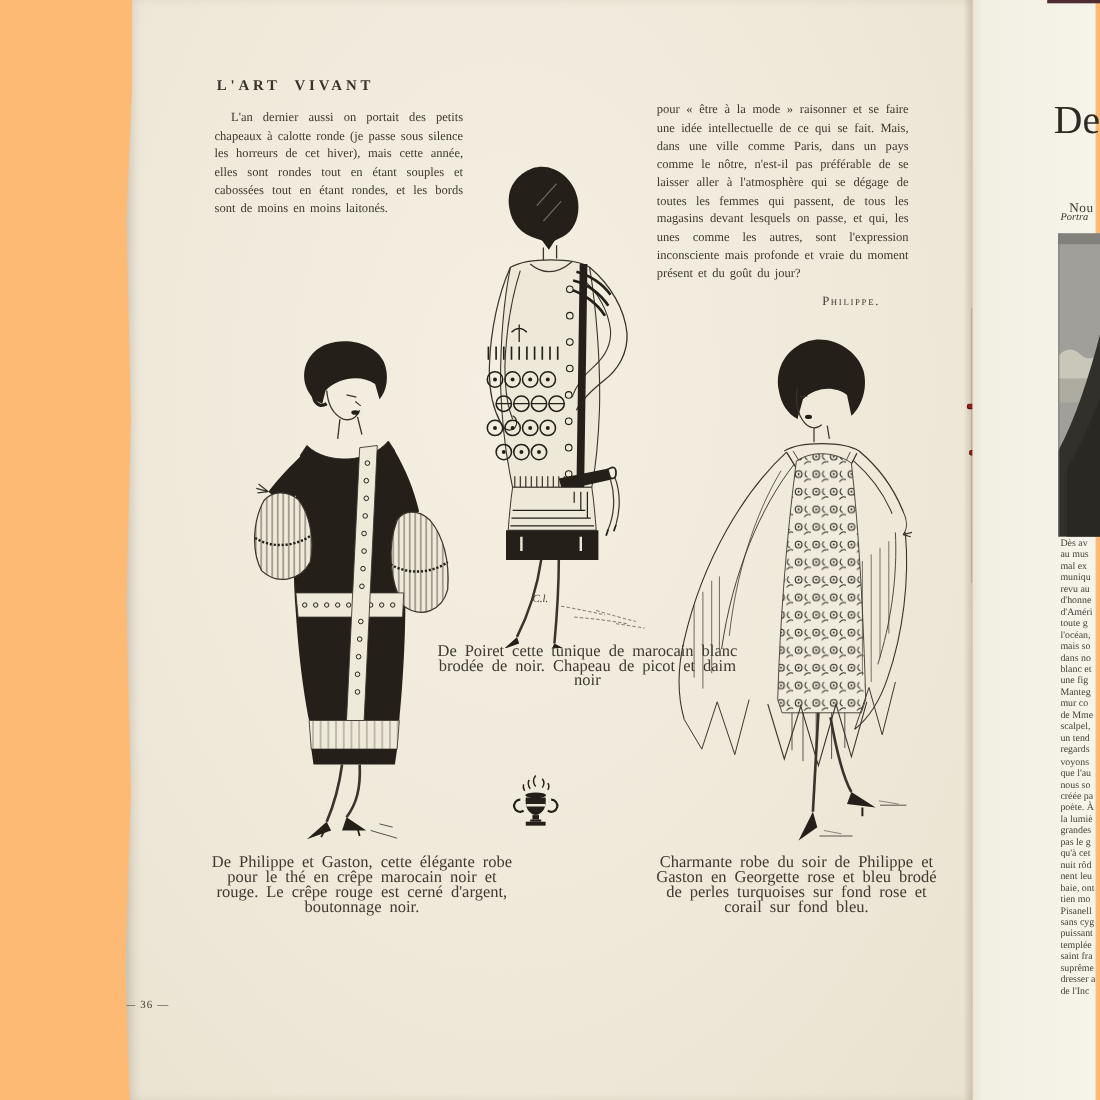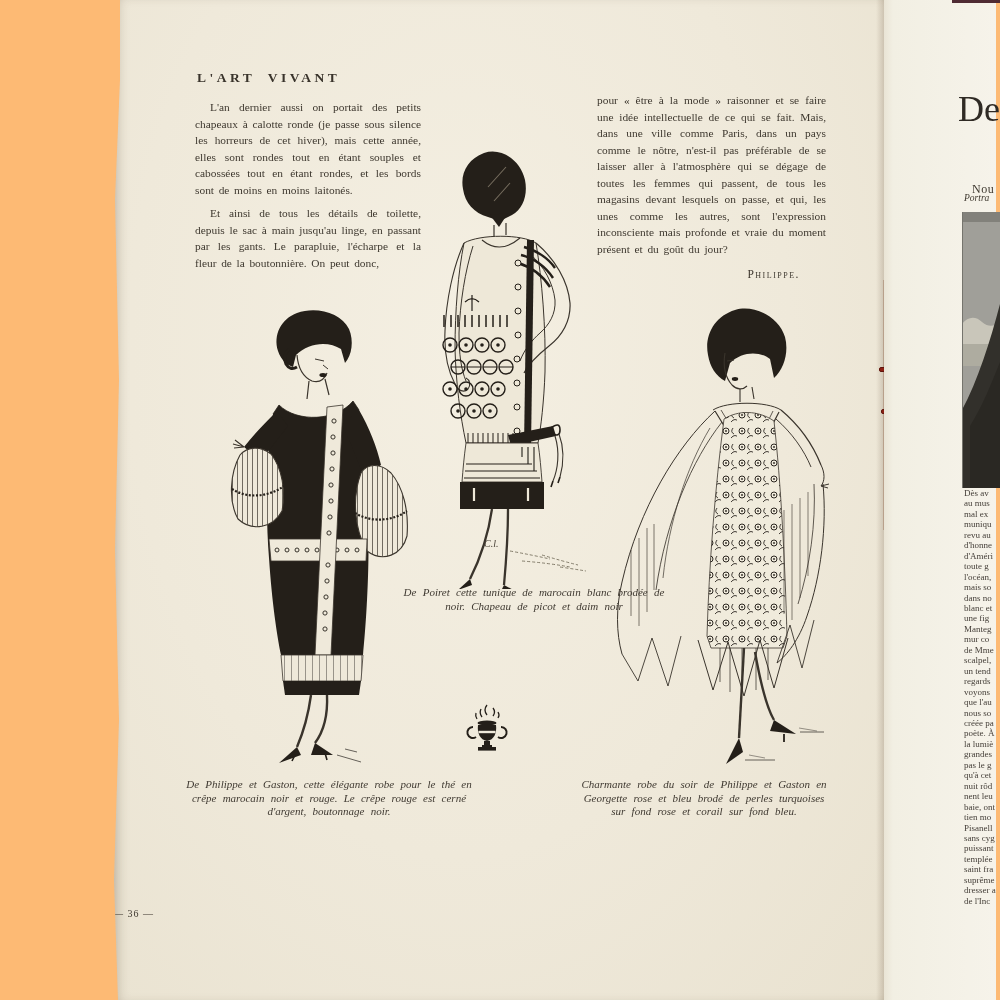--- a/index.html
+++ b/index.html
@@ -25,26 +25,26 @@
   }
   .col1 { left:82px; top:99px; width:226px; }
   .col2 { left:484px; top:92px; width:229px; }
   .para-indent { text-indent:15px; }
   .para-gap { margin-top:7px; }
   .sig {
     margin-top:9px; text-align:right; padding-right:26px;
     font-variant:small-caps; letter-spacing:1.5px; font-size:11.5px; color:#3e382f;
   }
   .caption {
-    position:absolute; font-style:italic; font-size:11px; line-height:13.6px;
+    position:absolute; font-size:15px; line-height:13.6px;
     text-align:center; color:#3f3931; word-spacing:3.5px;
   }
   .cap-center { left:282px; top:586px; width:278px; }
   .cap-left   { left:72px;  top:778px; width:288px; }
-  .cap-right  { left:462px; top:778px; width:258px; }
+  .cap-right  { left:482px; top:778px; width:258px; }
   .pagenum {
     position:absolute; left:0; top:908px; width:100%;
     text-align:left; font-size:10px; letter-spacing:1px; color:#3e382f;
   }
   .fig { position:absolute; }
   .fig1 { left:112px; top:303px; width:192px; height:462px; }
   .fig2 { left:297px; top:147px; width:182px; height:442px; }
   .fig3 { left:480px; top:298px; width:238px; height:478px; }
   .orn  { left:350px; top:702px; width:48px;  height:58px;  }
 
@@ -75,21 +75,20 @@
 <body>
 
 <div class="scene">
 
   <div class="page-left">
 
     <div class="title">L'ART VIVANT</div>
 
     <div class="bodycol col1">
       <p class="para-indent">L'an dernier aussi on portait des petits chapeaux à calotte ronde (je passe sous silence les horreurs de cet hiver), mais cette année, elles sont rondes tout en étant souples et cabossées tout en étant rondes, et les bords sont de moins en moins laitonés.</p>
-      <p class="para-indent para-gap">Et ainsi de tous les détails de toilette, depuis le sac à main jusqu'au linge, en passant par les gants. Le parapluie, l'écharpe et la fleur de la boutonnière. On peut donc,</p>
     </div>
 
     <div class="bodycol col2">
       <p>pour « être à la mode » raisonner et se faire une idée intellectuelle de ce qui se fait. Mais, dans une ville comme Paris, dans un pays comme le nôtre, n'est-il pas préférable de se laisser aller à l'atmosphère qui se dégage de toutes les femmes qui passent, de tous les magasins devant lesquels on passe, et qui, les unes comme les autres, sont l'expression inconsciente mais profonde et vraie du moment présent et du goût du jour?</p>
       <div class="sig">Philippe.</div>
     </div>
 
     <svg class="fig fig1" viewBox="0 0 192 462" aria-label="Day dress in black and red crêpe marocain by Philippe et Gaston">
       <defs>
         <pattern id="f1s" width="5" height="6" patternUnits="userSpaceOnUse">

